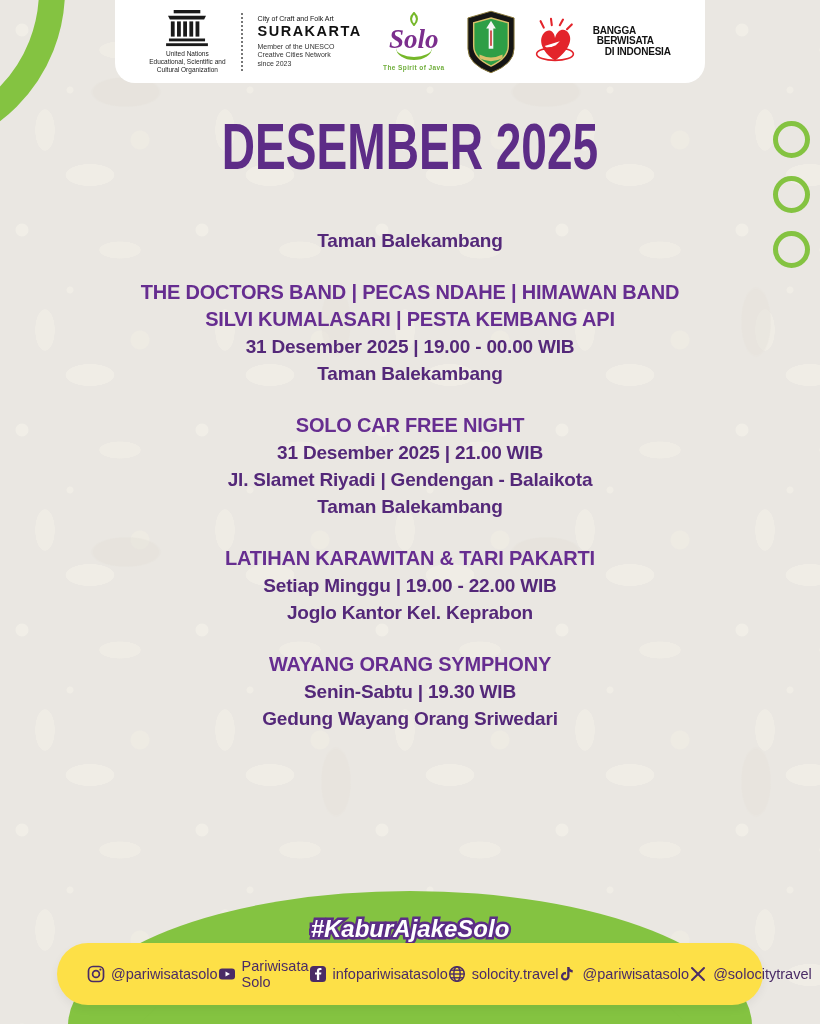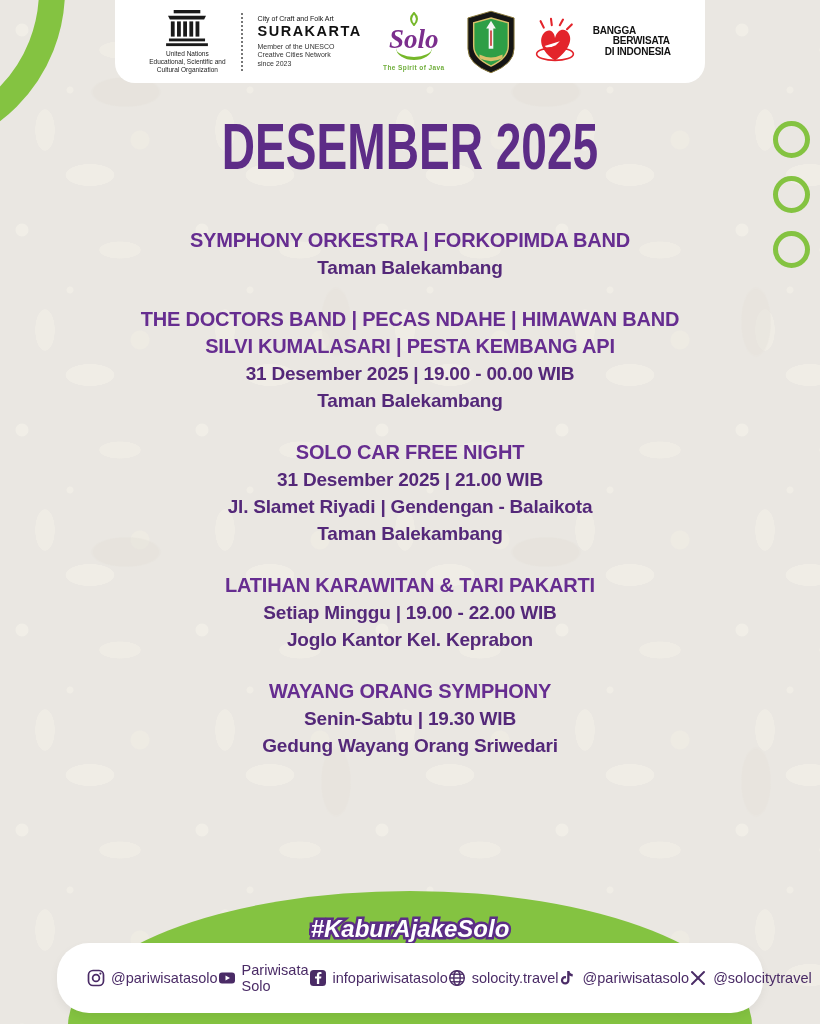--- a/index.html
+++ b/index.html
@@ -35,40 +35,40 @@
   .skt-name{font-size:14.5px;font-weight:bold;letter-spacing:1.5px;color:#111;margin-bottom:4px;}
   .skt-l2{font-size:7px;line-height:8.5px;color:#333;white-space:pre-line;}
   .solo{display:flex;flex-direction:column;align-items:center;position:relative;width:74px;}
   .solo-word{font-family:"Liberation Serif",serif;font-style:italic;font-weight:bold;
              font-size:27px;color:#7b2e8d;line-height:26px;}
   .solo-swoosh{width:36px;height:9px;border-bottom:3px solid #76b82a;
                border-radius:0 0 50% 50%/0 0 100% 100%;margin-top:-4px;}
   .solo-tag{font-size:6.5px;font-weight:bold;color:#6fae3b;letter-spacing:.4px;margin-top:4px;}
   .bangga{display:flex;align-items:center;gap:14px;}
   .bangga-text{font-size:10px;font-weight:bold;color:#111;line-height:10.5px;letter-spacing:-.2px;}
-  .bangga-text div:nth-child(2){margin-left:20px;}
+  .bangga-text div:nth-child(2){margin-left:4px;}
   .bangga-text div:nth-child(3){margin-left:12px;}
   
   .title{position:absolute;left:0;right:0;top:110px;z-index:2;text-align:center;
          font-size:64px;font-weight:bold;color:#5d2c87;letter-spacing:0;
          transform:scaleX(.72);transform-origin:center;white-space:nowrap;}
   
   .events{position:absolute;left:0;right:0;top:227px;z-index:2;text-align:center;}
   .event{margin-bottom:25px;}
   .ev-name{font-size:20px;font-weight:bold;color:#662d90;line-height:27px;letter-spacing:-.2px;}
   .ev-detail{font-size:19px;font-weight:bold;color:#542879;line-height:27px;letter-spacing:-.2px;}
   
   .dome{position:absolute;left:68px;top:891px;width:684px;height:270px;background:#84c341;
         border-radius:50%;z-index:1;}
   .dome svg{position:absolute;left:0;top:0;width:100%;height:60px;overflow:visible;}
   .dome text{font-family:"Liberation Sans",sans-serif;font-weight:bold;font-style:italic;
              font-size:24px;fill:#fff;stroke:#5b2d86;stroke-width:5px;paint-order:stroke;
              text-anchor:middle;}
   
-  .pill{position:absolute;left:57px;top:943px;width:706px;height:70px;background:#ffffff;
+  .pill{position:absolute;left:57px;top:943px;width:706px;height:62px;background:#fde047;
         border-radius:32px;z-index:3;display:flex;align-items:center;justify-content:space-between;
         padding:4px 30px;box-sizing:border-box;box-shadow:0 4px 10px rgba(0,0,0,.05);}
   .s-item{display:flex;align-items:center;gap:6px;color:#4a2b66;font-size:14.5px;}
   .s-icon{display:inline-flex;width:18px;height:18px;}
   
   .trap{position:absolute;left:140px;bottom:0;width:546px;height:17px;background:#84c341;z-index:1;
         clip-path:polygon(3% 0,97% 0,100% 100%,0 100%);}
 </style>
 </head>
 <body>
@@ -150,21 +150,20 @@
         <div>BERWISATA</div>
         <div>DI INDONESIA</div>
       </div>
     </div>
   </header>
 
   <h1 class="title" style="margin:0">DESEMBER 2025</h1>
 
   <main class="events">
     <div class="event">
-      <div class="ev-name">SYMPHONY ORKESTRA | FORKOPIMDA BAND</div>
       <div class="ev-detail">Taman Balekambang</div>
     </div>
     <div class="event">
       <div class="ev-name">THE DOCTORS BAND | PECAS NDAHE | HIMAWAN BAND</div>
       <div class="ev-name">SILVI KUMALASARI | PESTA KEMBANG API</div>
       <div class="ev-detail">31 Desember 2025 | 19.00 - 00.00 WIB</div>
       <div class="ev-detail">Taman Balekambang</div>
     </div>
     <div class="event">
       <div class="ev-name">SOLO CAR FREE NIGHT</div>

